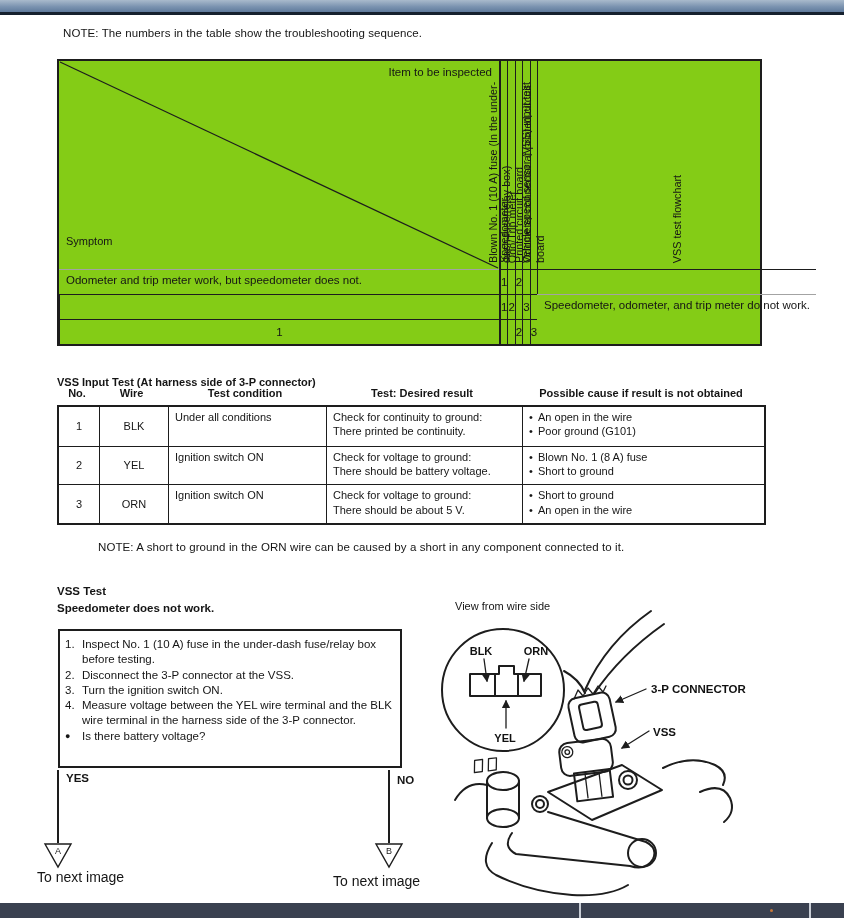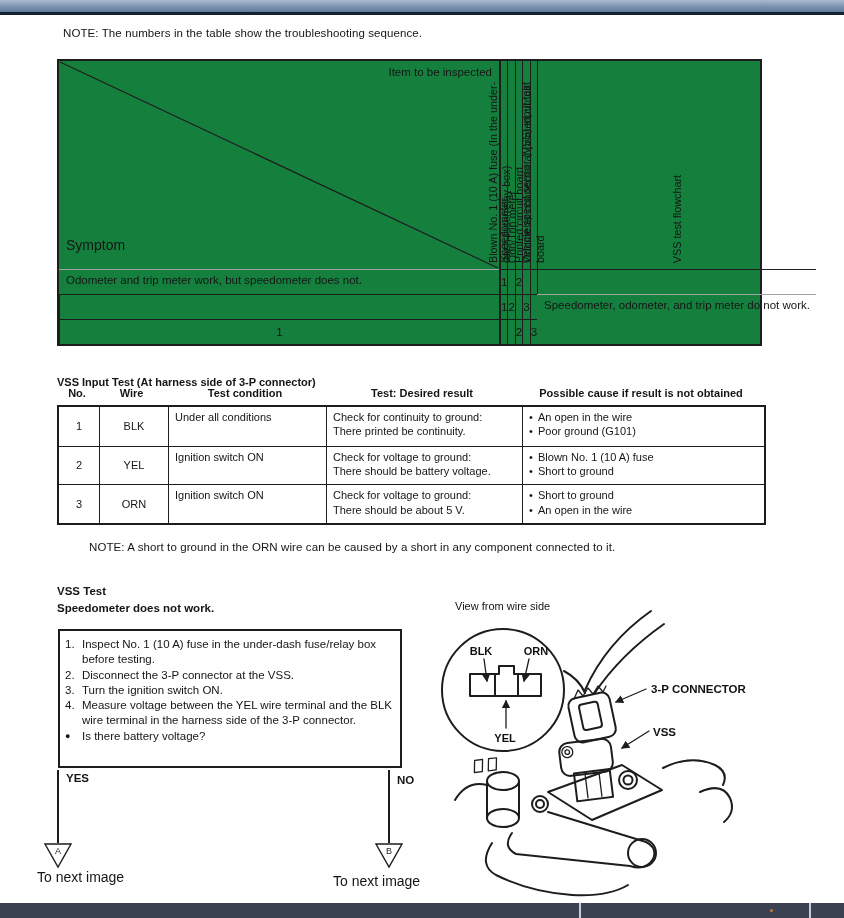--- a/index.html
+++ b/index.html
@@ -16,25 +16,25 @@
     border-bottom:3px solid #15202e;}
   .bottom-bar{left:0;top:903px;width:844px;height:15px;background:#3a4150;}
   .bb-div{top:903px;width:2px;height:15px;background:#c9ced6;}
   .bb-dot{left:770px;top:909px;width:3px;height:3px;background:#c8783a;border-radius:50%;}
 
   .note{font-size:11.5px;letter-spacing:.1px;white-space:nowrap;}
 
   
   .matrix{left:57px;top:59px;width:701px;height:283px;border:2px solid #1d1d1d;
     display:grid;grid-template-columns:440px repeat(7,1fr);
-    grid-template-rows:208px 1fr 1fr 1fr;background:#15803d;}
+    grid-template-rows:208px 1fr 1fr 1fr;background:#84cc16;}
   .m-corner{position:relative;}
   .m-corner svg{position:absolute;left:0;top:0;}
   .m-corner .tr{position:absolute;right:7px;top:5px;font-size:11.5px;}
-  .m-corner .bl{position:absolute;left:7px;bottom:16px;font-size:14px;}
+  .m-corner .bl{position:absolute;left:7px;bottom:22px;font-size:11px;}
   .mh{position:relative;border-left:1px solid #1d1d1d;}
   .mh span{
     position:absolute;left:50%;bottom:6px;transform:translateX(-50%) rotate(180deg);
     writing-mode:vertical-rl;max-height:192px;font-size:10.8px;line-height:1.2;
     white-space:normal;}
   .ms{border-top:1px solid #a3a3a3;font-size:11.5px;padding:4px 6px 0 7px;white-space:nowrap;}
   .mv{border-top:1px solid #1d1d1d;border-left:1px solid #1d1d1d;font-size:11.5px;
     display:flex;align-items:center;justify-content:center;}
 
   
@@ -163,38 +163,38 @@
   </div>
 
   <div class="ctr fc">2</div>
   <div class="ctr">YEL</div>
   <div>Ignition switch ON</div>
   <div>
     <div>Check for voltage to ground:</div>
     <div>There should be battery voltage.</div>
   </div>
   <div>
-    <div class="cause">Blown No. 1 (10 A) fuse</div>
+    <div class="cause">Blown No. 1 (8 A) fuse</div>
     <div class="cause">Short to ground</div>
   </div>
 
   <div class="ctr fc">3</div>
   <div class="ctr">ORN</div>
   <div>Ignition switch ON</div>
   <div>
     <div>Check for voltage to ground:</div>
     <div>There should be about 5 V.</div>
   </div>
   <div>
     <div class="cause">Short to ground</div>
     <div class="cause">An open in the wire</div>
   </div>
 </div>
 
-<div class="abs note" style="left:66px;top:541px;padding-left:23px;">NOTE:  A short to ground in the ORN wire can be caused by a short in any component connected to it.</div>
+<div class="abs note" style="left:75px;top:541px;padding-left:23px;">NOTE:  A short to ground in the ORN wire can be caused by a short in any component connected to it.</div>
 
 <div class="abs vsstest-h">
   <div>VSS Test</div>
   <div>Speedometer does not work.</div>
 </div>
 
 <div class="abs stepbox">
   <div class="step">
     <span class="n">1.</span>
     <span class="t">Inspect No. 1 (10 A) fuse in the under-dash fuse/relay box before testing.</span>

